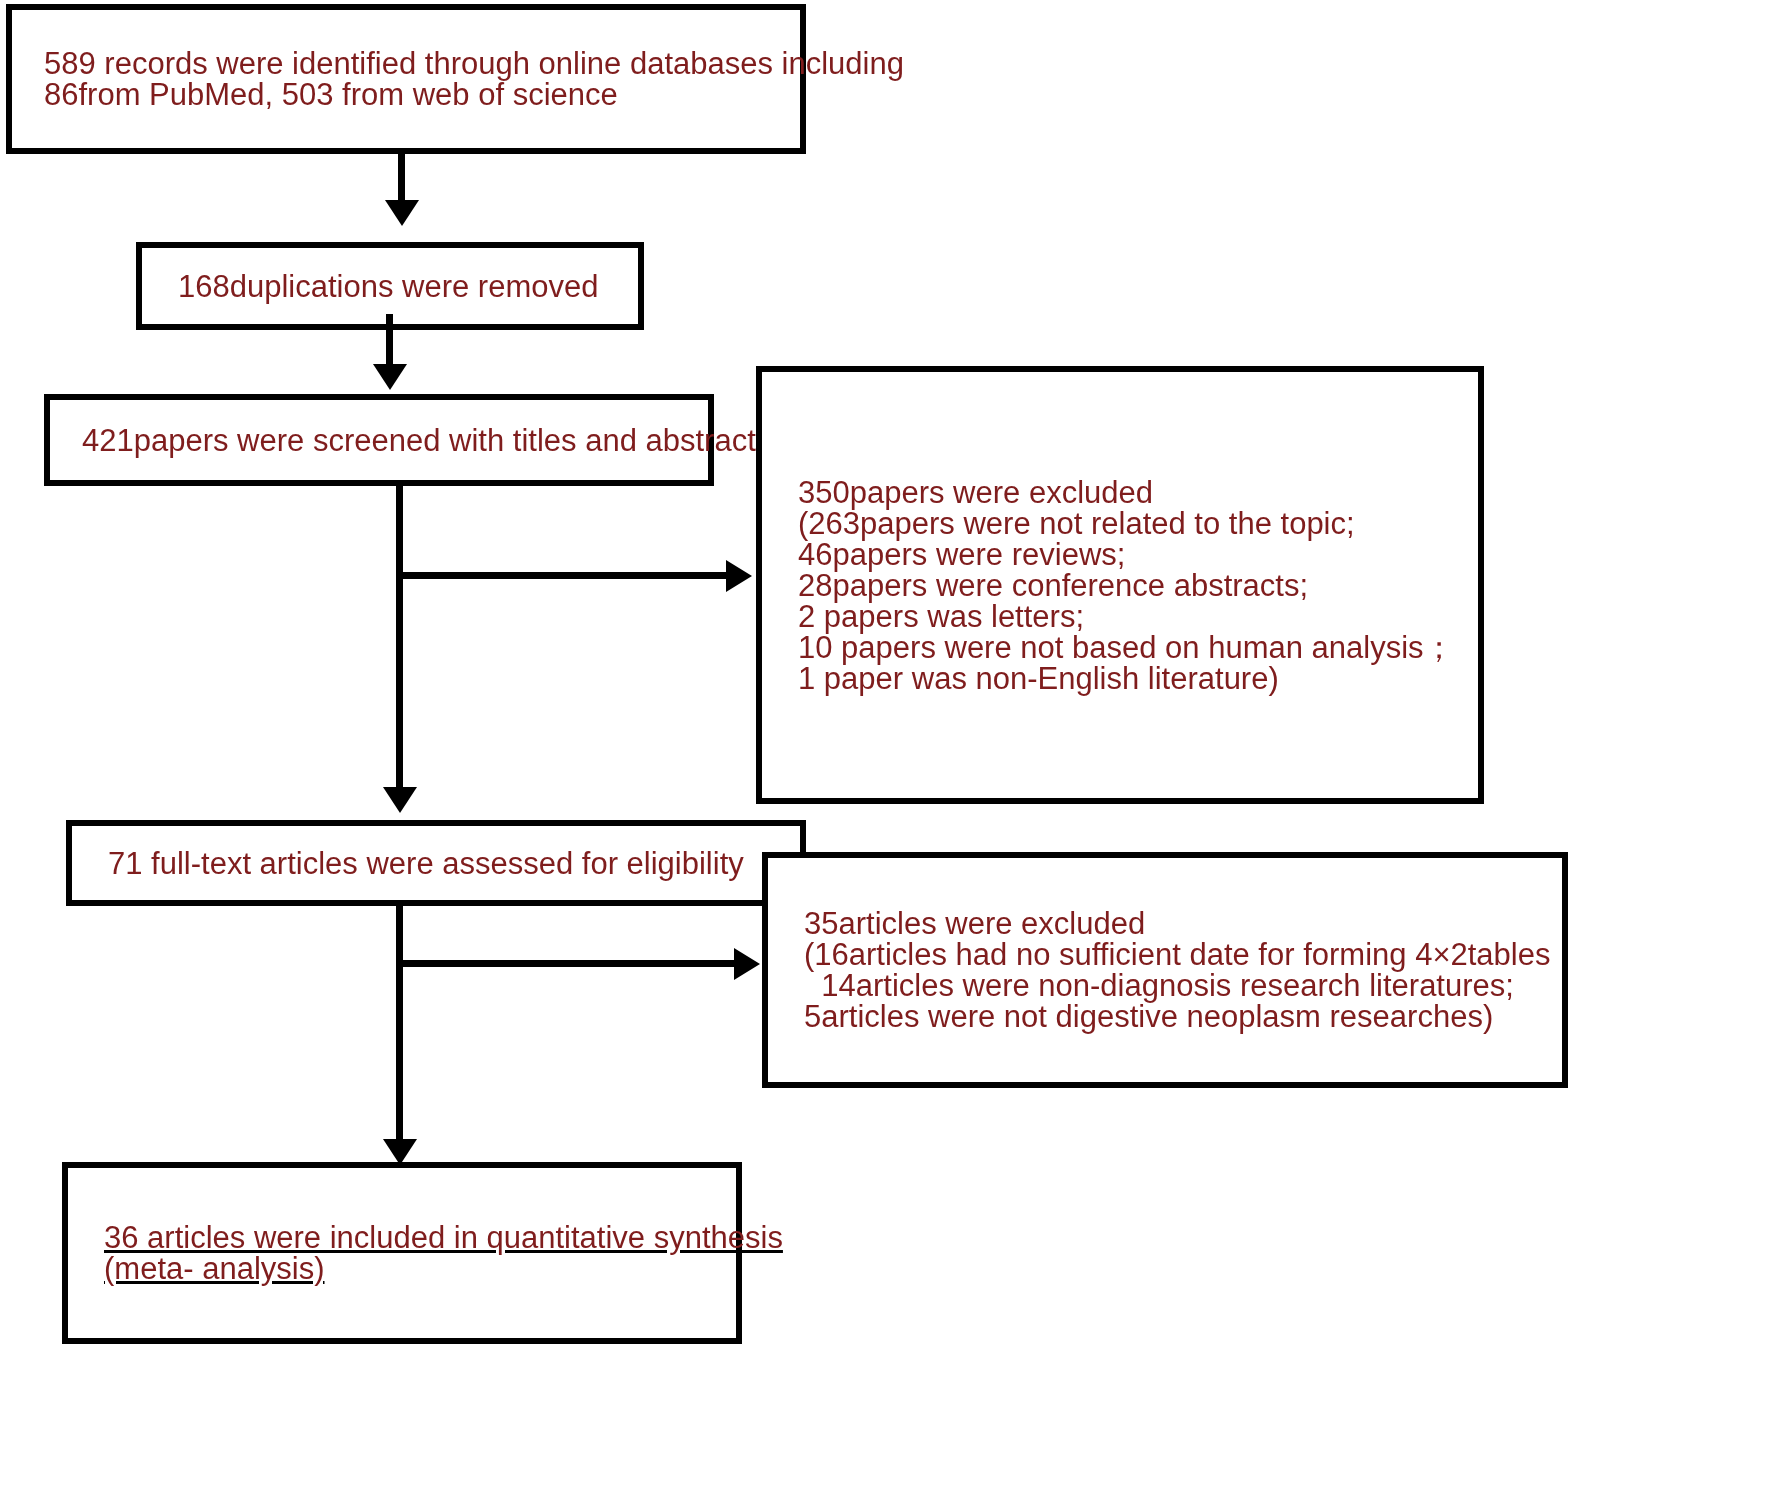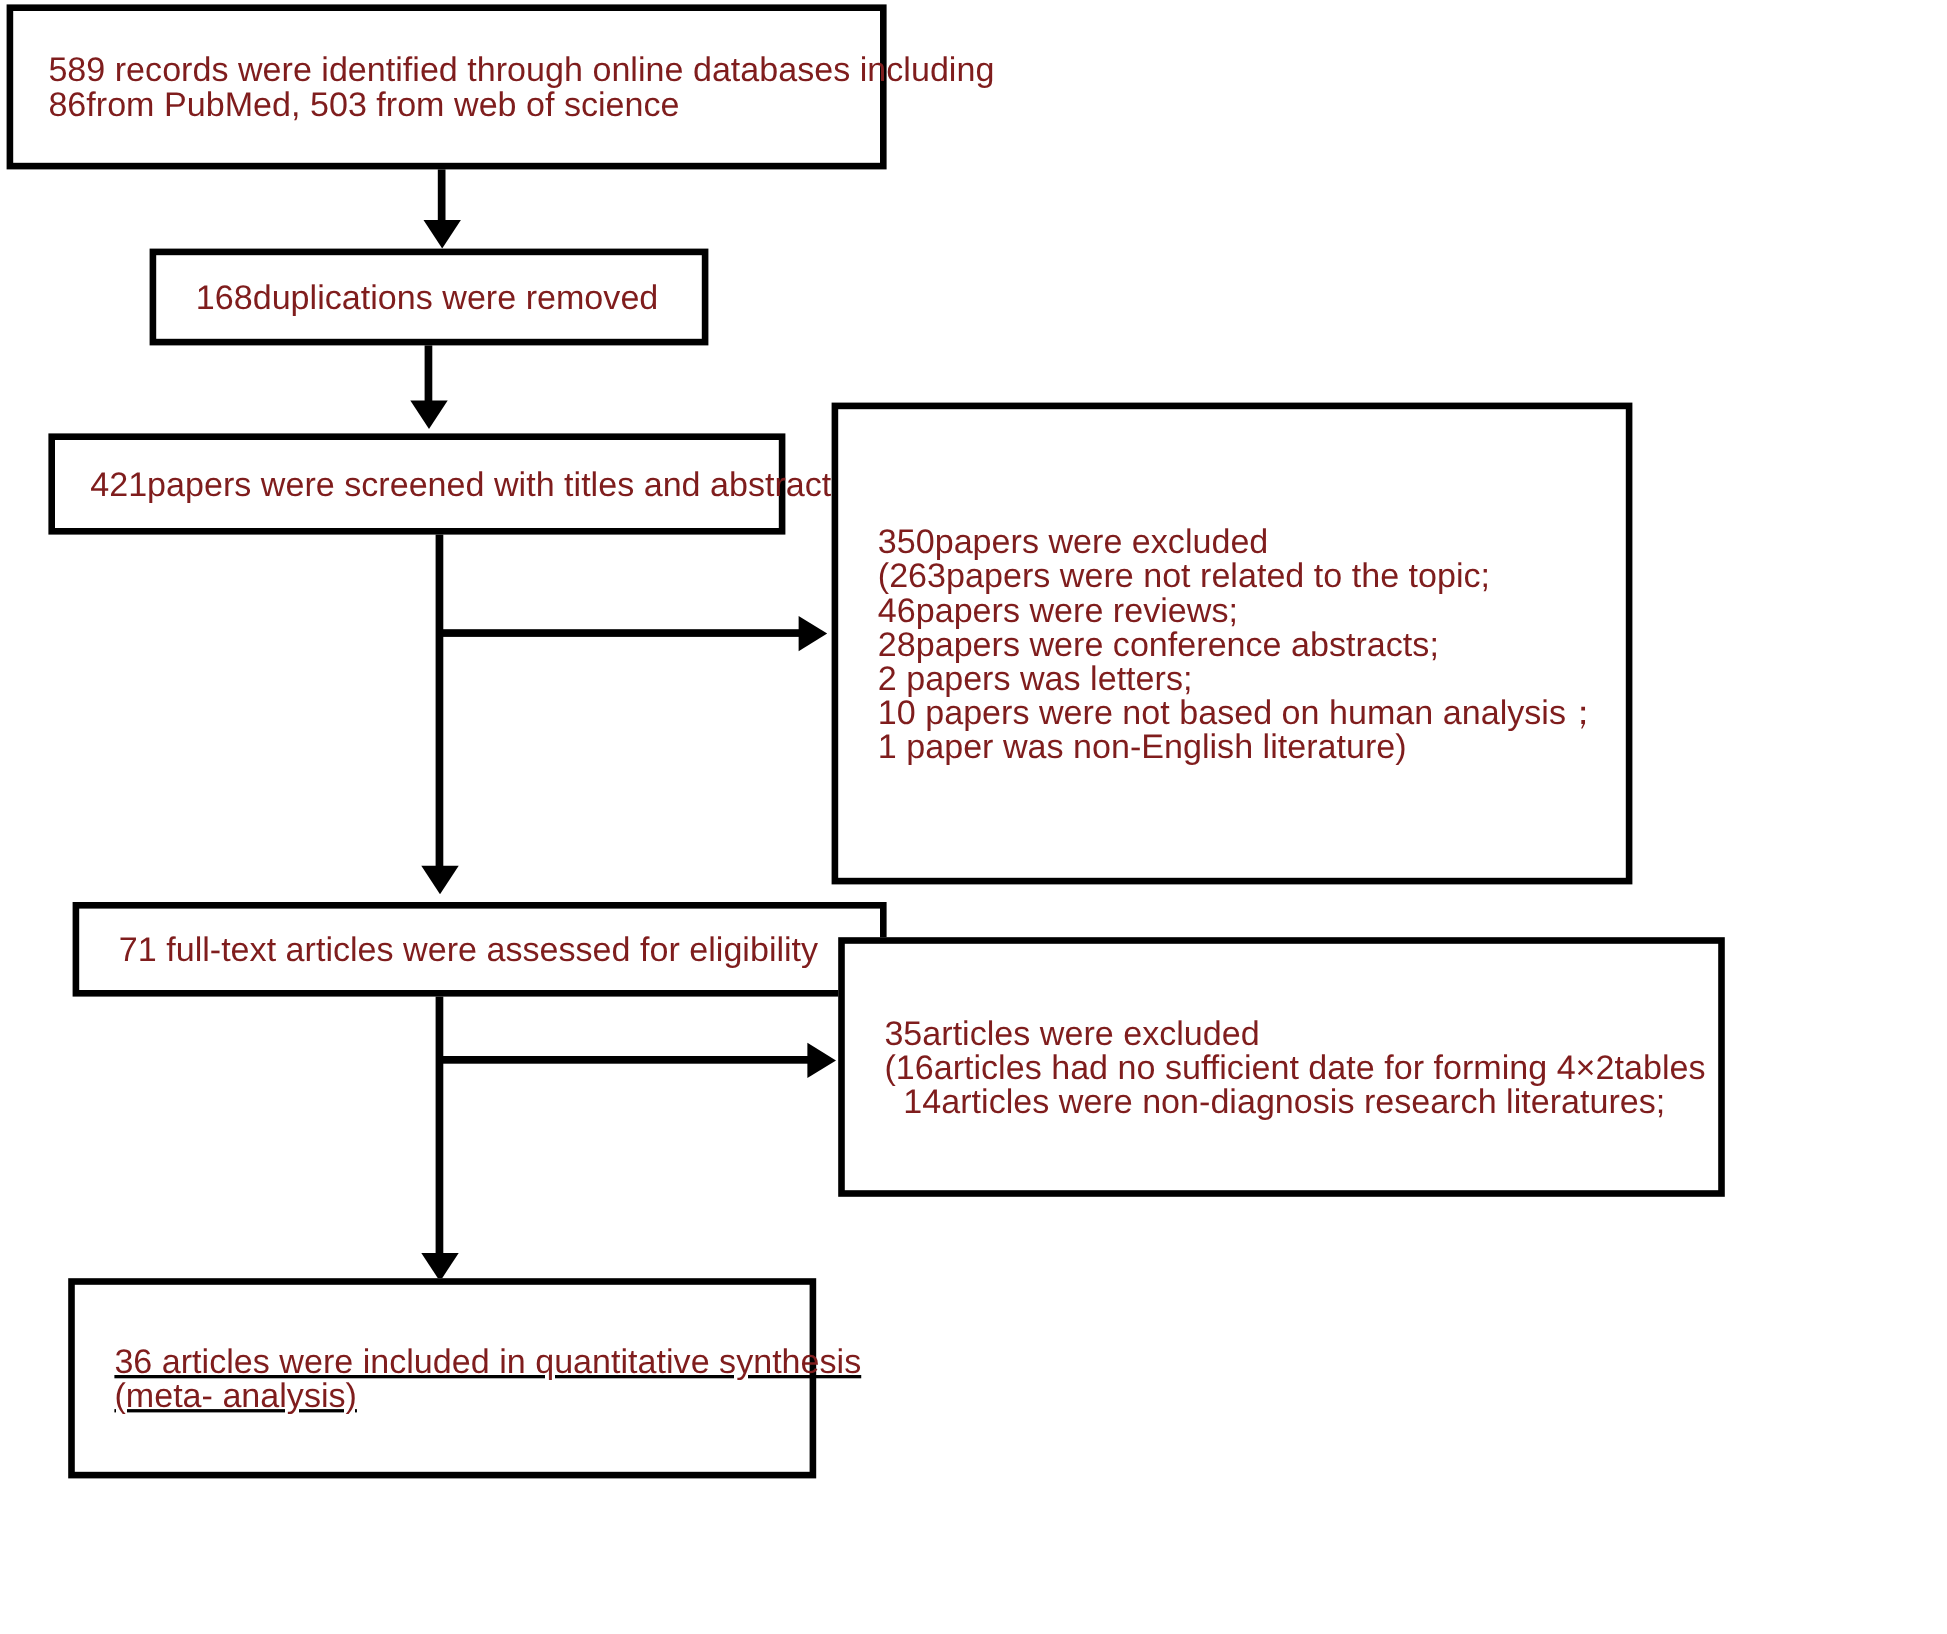--- a/index.html
+++ b/index.html
@@ -69,21 +69,21 @@
 <div id="canvas">
 
   <div class="box pad-a" style="left:6px; top:4px; width:800px; height:150px;">
     <div class="line">589 records were identified through online databases including</div>
     <div class="line">86from PubMed, 503 from web of science</div>
   </div>
 
   <div class="vline" style="left:398px; top:154px; height:55px;"></div>
   <div class="arrow-down" style="left:385px; top:200px;"></div>
 
-  <div class="box pad-b" style="left:136px; top:226px; width:508px; height:88px;">
+  <div class="box pad-b" style="left:136px; top:242px; width:508px; height:88px;">
     <div class="line">168duplications were removed</div>
   </div>
 
   <div class="vline" style="left:386px; top:314px; height:58px;"></div>
   <div class="arrow-down" style="left:373px; top:364px;"></div>
 
   <div class="box pad-a" style="left:44px; top:394px; width:670px; height:92px;">
     <div class="line">421papers were screened with titles and abstracts</div>
   </div>
 
@@ -110,20 +110,21 @@
   <div class="vline" style="left:396px; top:906px; height:242px;"></div>
   <div class="arrow-down" style="left:383px; top:1139px;"></div>
 
   <div class="hline" style="left:400px; top:960px; width:338px;"></div>
   <div class="arrow-right" style="left:734px; top:948px;"></div>
 
   <div class="box pad-b" style="left:762px; top:852px; width:806px; height:236px;">
     <div class="line">35articles were excluded</div>
     <div class="line">(16articles had no sufficient date for forming 4×2tables</div>
     <div class="line">  14articles were non-diagnosis research literatures;</div>
+    <div class="line">5articles were not digestive neoplasm researches)</div>
   </div>
 
   <div class="box pad-b" style="left:62px; top:1162px; width:680px; height:182px;text-decoration:underline;">
     <div class="line">36 articles were included in quantitative synthesis</div>
     <div class="line">(meta- analysis)</div>
   </div>
 
 </div>
 
 </body></html>

